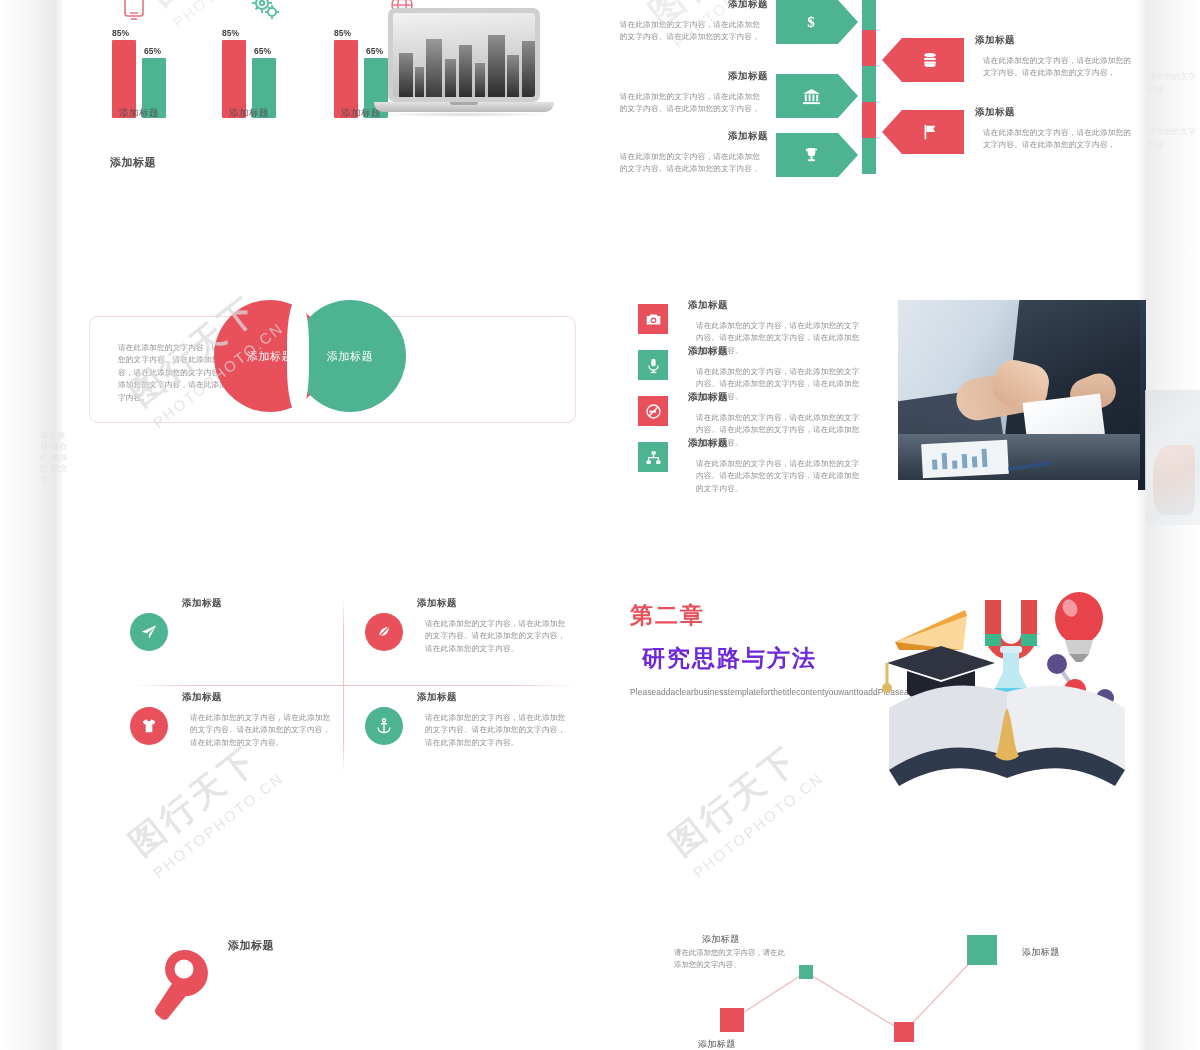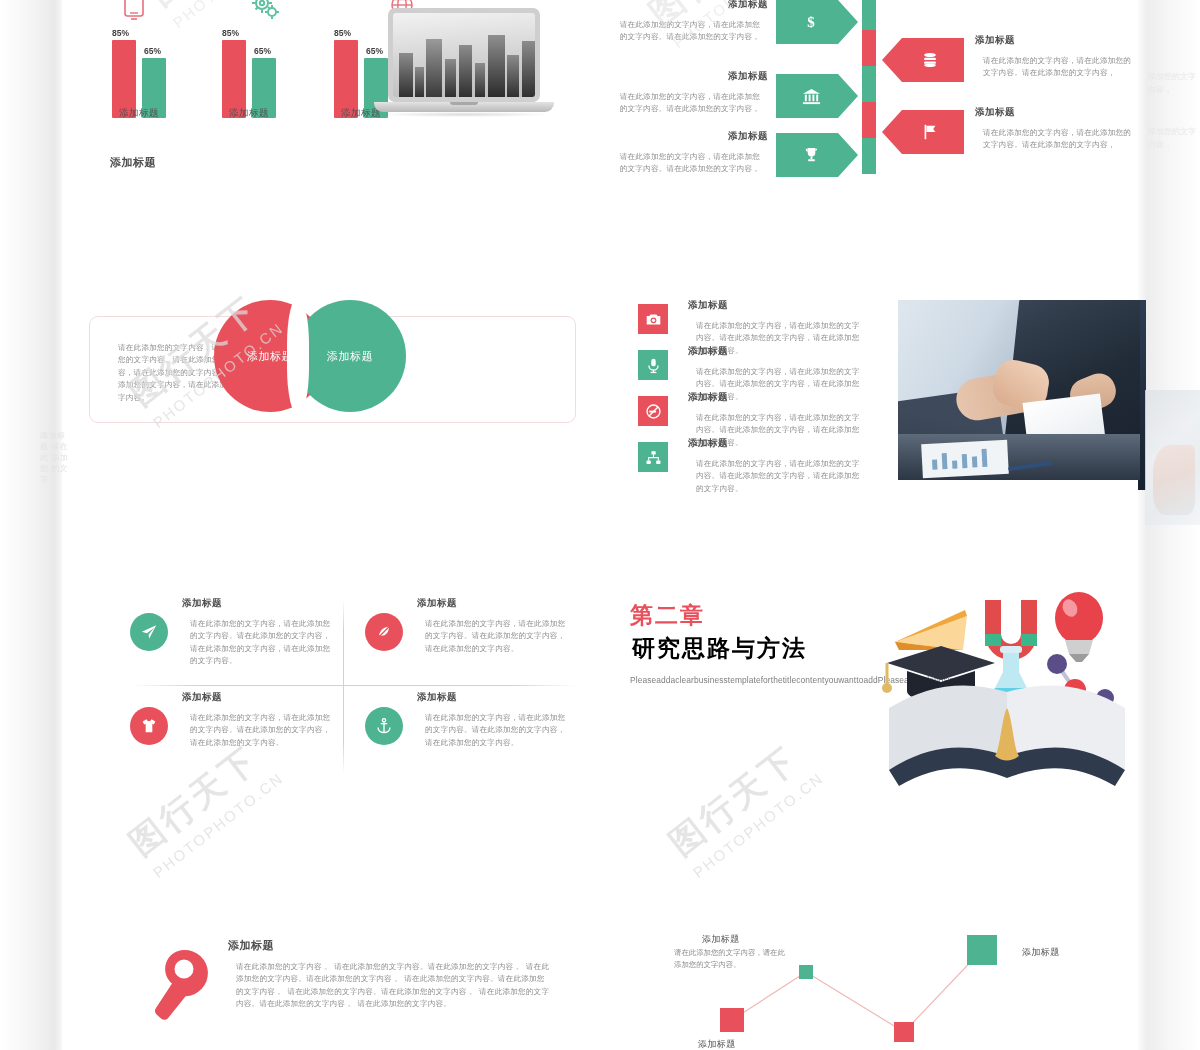--- a/index.html
+++ b/index.html
@@ -138,21 +138,21 @@
   .quad .ci{position:absolute;left:0;top:16px;width:38px;height:38px;border-radius:50%;
     display:flex;align-items:center;justify-content:center;color:#fff;}
   .quad .ci.red{background:#e8505b;}
   .quad .ci.green{background:#4db391;}
   .quad .tx{position:absolute;left:52px;top:0;width:160px;}
   .quad .tx .h-title{font-size:9.5px;}
 
   
   .sec6{position:absolute;left:630px;top:600px;width:510px;height:200px;}
   .ch-no{font-size:23px;font-weight:700;color:#e8505b;letter-spacing:2px;line-height:30px;margin:0;}
-  .ch-tt{font-size:23px;font-weight:700;color:#000000;letter-spacing:2px;line-height:32px;margin:2px;}
+  .ch-tt{font-size:23px;font-weight:700;color:#6d28d9;letter-spacing:2px;line-height:32px;margin:12px;}
   .ch-sub{font-size:8.4px;line-height:12.5px;color:#7e7e7e;margin:10px 0 0 0;width:205px;letter-spacing:.1px;}
   .edu{position:absolute;left:245px;top:-20px;width:265px;height:210px;}
 
   
   .sec7{position:absolute;left:130px;top:930px;width:440px;height:120px;}
   .keyicon{position:absolute;left:20px;top:18px;width:64px;height:80px;}
   .sec7 .tx{position:absolute;left:98px;top:8px;width:330px;}
   .sec7 .tx .h-title{font-size:11px;}
 
   
@@ -456,21 +456,20 @@
   <div class="hline"></div>
 
   <div class="quad" style="left:0;top:2px;">
     <span class="ci green">
       <svg width="18" height="18" viewBox="0 0 20 20">
           <path d="M18 2.5 2 9.6l5.6 1.9L16 5.2l-6.4 7.6.5 4.7z" fill="#fff"></path>
         </svg>
     </span>
     <div class="tx">
       <p class="h-title">添加标题</p>
-      <p class="body-txt">请在此添加您的文字内容，请在此添加您的文字内容。请在此添加您的文字内容，请在此添加您的文字内容，请在此添加您的文字内容。</p>
     </div>
   </div>
 
   <div class="quad" style="left:235px;top:2px;">
     <span class="ci red">
       <svg width="18" height="18" viewBox="0 0 20 20">
           <path d="M15.5 4.2c0 6.2-3.4 10-8.4 10-1.6 0-2.6-.5-2.6-.5C5.6 8.4 9.4 4.6 15.5 4.2z" fill="#fff"></path>
           <line x1="4" y1="15.8" x2="15.6" y2="4.2" stroke="#e8505b" stroke-width="1.4"></line>
         </svg>
     </span>
@@ -569,21 +568,20 @@
 <div class="sec7">
   <span class="keyicon">
     <svg width="64" height="80" viewBox="0 0 64 80">
       <g fill="#e8505b">
         <path d="M34 2a19 19 0 0 0-12 33.6L6 60a5 5 0 0 0 .6 6.4l4.4 4.2a5 5 0 0 0 7-.4l17.6-22A19 19 0 1 0 34 2zm0 9.5a9.5 9.5 0 1 1 0 19 9.5 9.5 0 0 1 0-19z"></path>
       </g>
     </svg>
   </span>
   <div class="tx">
     <p class="h-title">添加标题</p>
-    <p class="body-txt">请在此添加您的文字内容 。 请在此添加您的文字内容。请在此添加您的文字内容 。 请在此添加您的文字内容。请在此添加您的文字内容 。 请在此添加您的文字内容。请在此添加您的文字内容 。 请在此添加您的文字内容。请在此添加您的文字内容 。 请在此添加您的文字内容。请在此添加您的文字内容 。 请在此添加您的文字内容。</p>
   </div>
 </div>
 
 <div class="sec8">
   <svg width="480" height="140" style="position:absolute;left:0;top:0;">
     <polyline points="92,110 166,62 264,122 342,40" fill="none" stroke="#f0b9b9" stroke-width="1.2"></polyline>
   </svg>
   <div class="node red" style="left:80px;top:98px;width:24px;height:24px;"></div>
   <div class="node green" style="left:159px;top:55px;width:14px;height:14px;"></div>
   <div class="node red" style="left:254px;top:112px;width:20px;height:20px;"></div>

